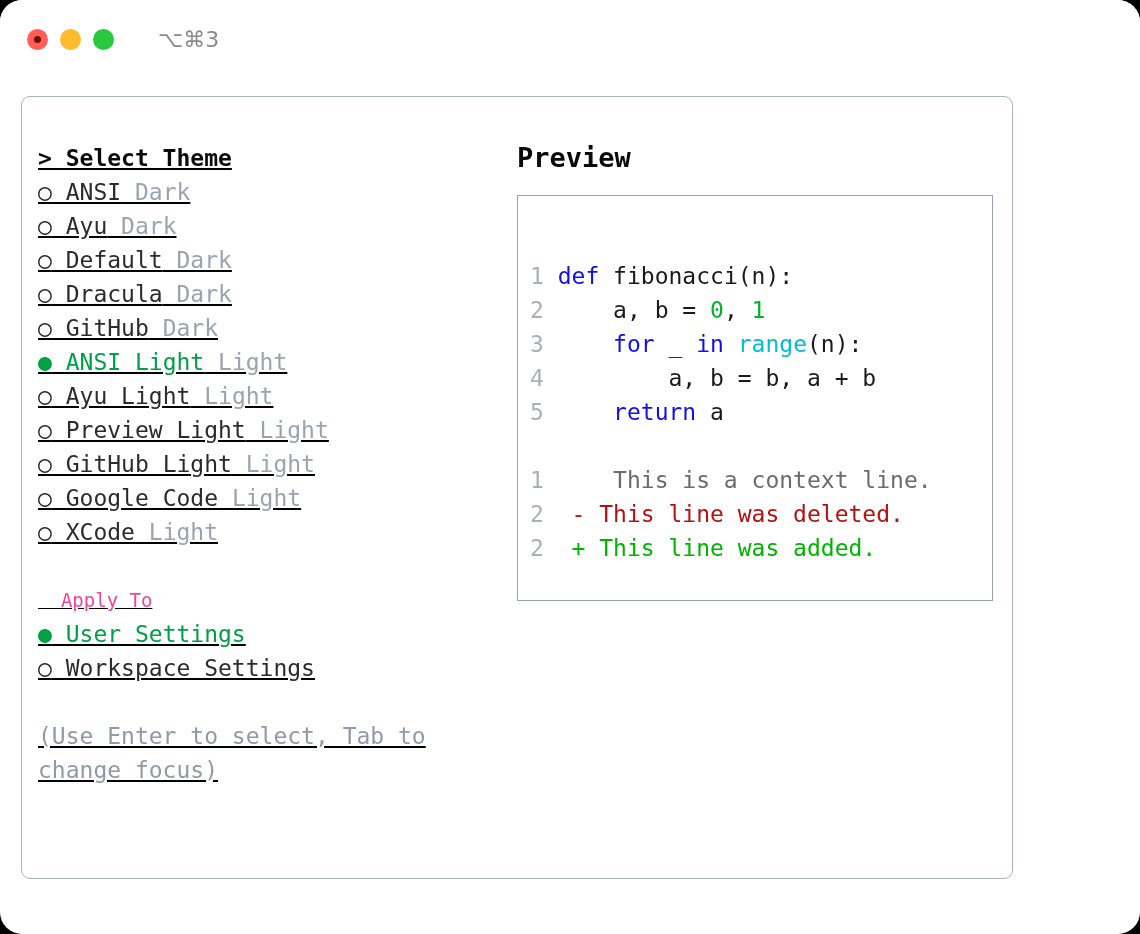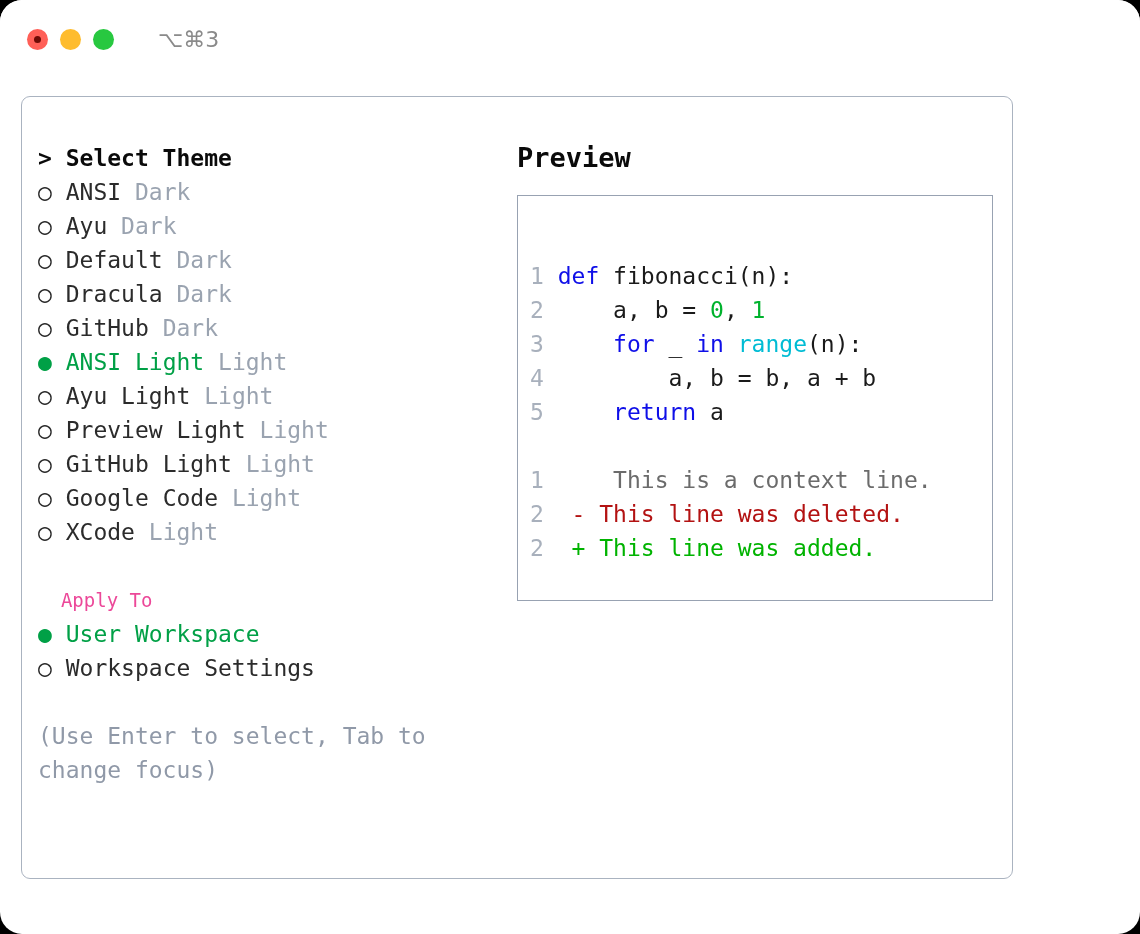--- a/index.html
+++ b/index.html
@@ -76,21 +76,21 @@
     border: 1.5px solid #aab3c0;
     border-radius: 9px;
     box-sizing: border-box;
     background: #ffffff;
   }
 
   .columns {
     display: flex;
     padding: 44px 0 0 0;
   }
-  .col-left  { width: 470px; padding-left: 16px; }
+  .col-left  { width: 470px; padding-left: 16px; text-decoration: underline; }
   .col-right { flex: 1; padding-left: 9px; }
 
   
   .section-head {
     font-size: 23px;
     font-weight: bold;
     color: #0a0a0a;
     line-height: 34px;
     white-space: pre;
   }
@@ -186,21 +186,21 @@
             <div class="opt-row"><span class="marker">○</span><span class="name"> Preview Light</span><span class="variant"> Light</span></div>
             <div class="opt-row"><span class="marker">○</span><span class="name"> GitHub Light</span><span class="variant"> Light</span></div>
             <div class="opt-row"><span class="marker">○</span><span class="name"> Google Code</span><span class="variant"> Light</span></div>
             <div class="opt-row"><span class="marker">○</span><span class="name"> XCode</span><span class="variant"> Light</span></div>
           </div>
 
         <div class="spacer-sm"></div>
 
         <div class="apply-head">  Apply To</div>
         <div id="apply-list">
-            <div class="opt-row selected"><span class="marker">●</span><span class="name"> User Workspace</span></div>
+            <div class="opt-row selected"><span class="marker">●</span><span class="name"> User Settings</span></div>
             <div class="opt-row"><span class="marker">○</span><span class="name"> Workspace Settings</span></div>
           </div>
 
         <div class="hint">(Use Enter to select, Tab to change focus)</div>
       </div>
 
       <div class="col-right">
         <div class="preview-head">Preview</div>
         <div class="preview-box">
           <div id="code-block">

